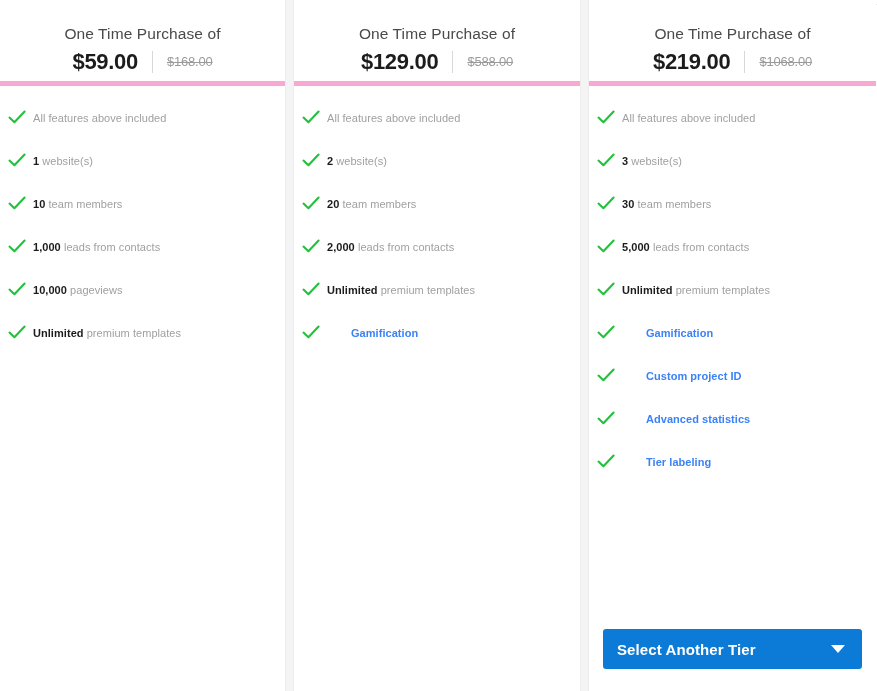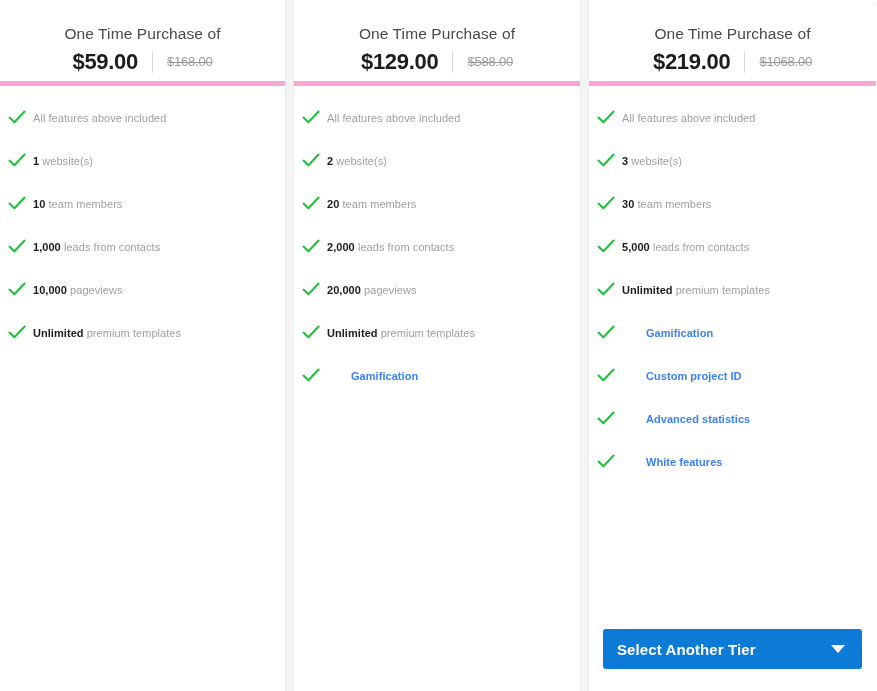--- a/index.html
+++ b/index.html
@@ -262,26 +262,20 @@
         <li class="feature-item">
           <span class="check-icon"><svg viewBox="0 0 22 22" width="22" height="22" aria-hidden="true">
               <path d="M3.5 11.6 L8.4 16.2 L18.6 5.6" fill="none" stroke="#22c03c" stroke-width="2.1" stroke-linecap="round" stroke-linejoin="round"></path>
             </svg></span>
           <span class="feature-text"><b>2,000</b><span> leads from contacts</span></span>
         </li>
         <li class="feature-item">
           <span class="check-icon"><svg viewBox="0 0 22 22" width="22" height="22" aria-hidden="true">
               <path d="M3.5 11.6 L8.4 16.2 L18.6 5.6" fill="none" stroke="#22c03c" stroke-width="2.1" stroke-linecap="round" stroke-linejoin="round"></path>
             </svg></span>
-          <span class="feature-text"><b>20,000</b><span> pageviews</span></span>
-        </li>
-        <li class="feature-item">
-          <span class="check-icon"><svg viewBox="0 0 22 22" width="22" height="22" aria-hidden="true">
-              <path d="M3.5 11.6 L8.4 16.2 L18.6 5.6" fill="none" stroke="#22c03c" stroke-width="2.1" stroke-linecap="round" stroke-linejoin="round"></path>
-            </svg></span>
           <span class="feature-text"><b>Unlimited</b><span> premium templates</span></span>
         </li>
         <li class="feature-item">
           <span class="check-icon"><svg viewBox="0 0 22 22" width="22" height="22" aria-hidden="true">
               <path d="M3.5 11.6 L8.4 16.2 L18.6 5.6" fill="none" stroke="#22c03c" stroke-width="2.1" stroke-linecap="round" stroke-linejoin="round"></path>
             </svg></span>
           <span class="feature-text all-bold"><span>Gamification</span></span>
         </li>
       </ul>
       <div class="spacer"></div>
@@ -342,21 +336,21 @@
         <li class="feature-item">
           <span class="check-icon"><svg viewBox="0 0 22 22" width="22" height="22" aria-hidden="true">
               <path d="M3.5 11.6 L8.4 16.2 L18.6 5.6" fill="none" stroke="#22c03c" stroke-width="2.1" stroke-linecap="round" stroke-linejoin="round"></path>
             </svg></span>
           <span class="feature-text all-bold"><span>Advanced statistics</span></span>
         </li>
         <li class="feature-item">
           <span class="check-icon"><svg viewBox="0 0 22 22" width="22" height="22" aria-hidden="true">
               <path d="M3.5 11.6 L8.4 16.2 L18.6 5.6" fill="none" stroke="#22c03c" stroke-width="2.1" stroke-linecap="round" stroke-linejoin="round"></path>
             </svg></span>
-          <span class="feature-text all-bold"><span>White features</span></span>
+          <span class="feature-text all-bold"><span>Tier labeling</span></span>
         </li>
       </ul>
       <div class="spacer"></div>
       <div class="cta-wrap">
         <button class="select-tier-button">
           <span>Select Another Tier</span>
           <span class="caret-icon"></span>
         </button>
       </div>
     </div>

